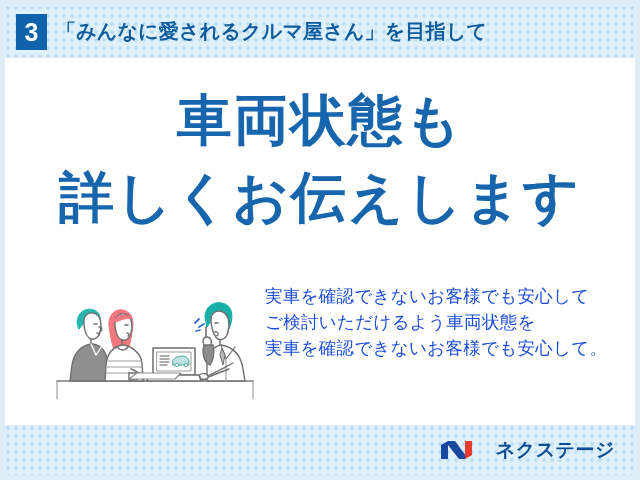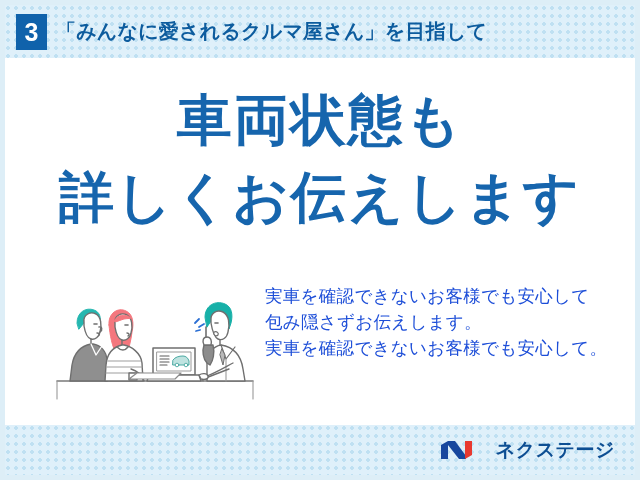--- a/index.html
+++ b/index.html
@@ -271,21 +271,21 @@
 
           <path d="M144 98 C147 96, 152 96, 153 99 C154 102, 150 103, 146 102 Z" fill="#ffffff" stroke="#6f6f6f"></path>
 
           <path d="M140 46 L144 42 M144 50 L149 47 M141 54 L145 53" stroke="#2b6fd4" stroke-width="1.8"></path>
         </g>
       </svg>
     </div>
 
     <div id="body-copy">
       <div class="body-line">実車を確認できないお客様でも安心して</div>
-      <div class="body-line">包み隠さずお伝えします。</div>
+      <div class="body-line">ご検討いただけるよう車両状態を</div>
       <div class="body-line">実車を確認できないお客様でも安心して。</div>
     </div>
 
   </div>
 
   <div id="footer-band" class="dotband"></div>
 
   <div id="footer-logo">
     <svg id="logo-mark" viewBox="0 0 66 44" xmlns="http://www.w3.org/2000/svg">
 

